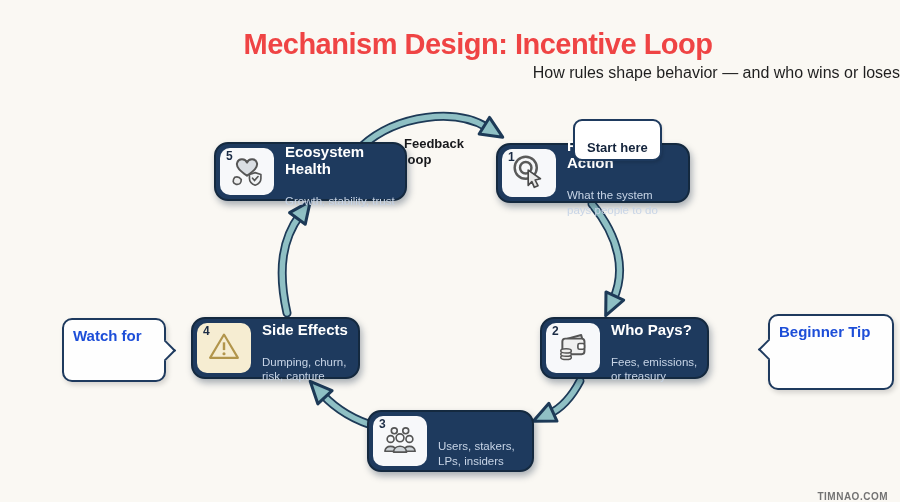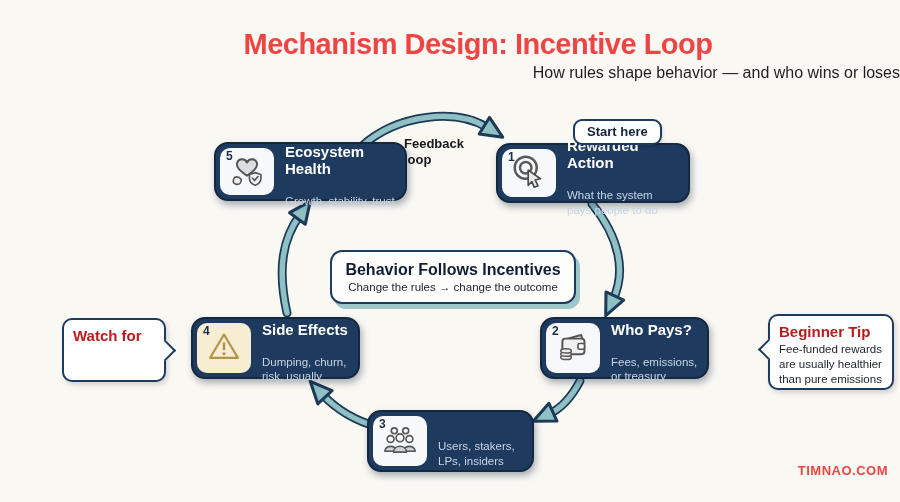--- a/index.html
+++ b/index.html
@@ -25,48 +25,48 @@
   .ntitle{color:#ffffff;font-weight:700;font-size:15px;line-height:1.15;}
   .nsub{color:#c7d4e6;font-size:11.5px;line-height:1.25;margin-top:17px;}
 
   .node1{left:496px;top:143px;width:194px;height:60px;}
   .node2{left:540px;top:317px;width:169px;height:62px;}
   .node3{left:367px;top:410px;width:167px;height:62px;}
   .node4{left:191px;top:317px;width:169px;height:62px;}
   .node5{left:214px;top:142px;width:193px;height:59px;}
 
   .start-here{position:absolute;left:573px;top:119px;z-index:3;background:#ffffff;
-        border:2px solid #1e3a5e;border-radius:9px;padding:3px 12px 4px;
+        border:2px solid #1e3a5e;border-radius:9px;padding:19px 12px 4px;
         font-size:13px;font-weight:700;color:#13233b;box-shadow:1px 2px 3px rgba(0,0,0,.12);}
 
   .center-box{position:absolute;left:330px;top:250px;width:246px;height:54px;z-index:2;
         background:#fdfdfc;border:2.5px solid #1e3a5e;border-radius:12px;
         box-shadow:4px 5px 0 #9ec7ca;display:flex;flex-direction:column;
         align-items:center;justify-content:center;box-sizing:border-box;}
   .cb-title{font-size:16px;font-weight:800;color:#101d33;}
   .cb-sub{font-size:11.5px;color:#20242b;margin-top:2px;}
 
   .callout{position:absolute;z-index:2;background:#fefefe;border:2.5px solid #1e3a5e;
         border-radius:10px;padding:7px 9px;box-sizing:border-box;
         box-shadow:2px 3px 5px rgba(0,0,0,.15);}
-  .co-title{font-size:15px;font-weight:800;color:#b91c1c;margin-bottom:2px;}
+  .co-title{font-size:15px;font-weight:800;color:#1d4ed8;margin-bottom:2px;}
   .co-body{font-size:11.5px;color:#22262e;line-height:1.3;}
   .watch-for{left:62px;top:318px;width:104px;height:64px;}
   .beginner-tip{left:768px;top:314px;width:126px;height:76px;}
   .pointer{position:absolute;width:13px;height:13px;background:#fefefe;}
   .pointer.right{right:-9px;top:23px;border-top:2.5px solid #1e3a5e;
         border-right:2.5px solid #1e3a5e;transform:rotate(45deg);}
   .pointer.left{left:-9px;top:26px;border-bottom:2.5px solid #1e3a5e;
         border-left:2.5px solid #1e3a5e;transform:rotate(45deg);}
 
   .feedback-label{position:absolute;left:404px;top:136px;width:76px;z-index:2;
         text-align:left;font-size:13px;font-weight:700;color:#17181b;line-height:1.25;}
 
-  .watermark{position:absolute;right:12px;bottom:24px;z-index:3;
-        font-size:13px;font-weight:800;color:#ef4444;letter-spacing:.5px;}
+  .watermark{position:absolute;right:12px;bottom:0;z-index:3;
+        font-size:10px;font-weight:800;color:#737373;letter-spacing:.5px;}
 </style>
 </head>
 <body>
 
 <div class="canvas">
 
   <div class="title">Mechanism Design: Incentive Loop</div>
   <div class="subtitle">How rules shape behavior — and who wins or loses</div>
 
   <svg class="arrows" width="900" height="502" viewBox="0 0 900 502">
@@ -161,21 +161,21 @@
       <span>
         <svg width="36" height="36" viewBox="0 0 44 44">
           <path d="M22 8 L39 36.5 L5 36.5 Z" fill="none" stroke="#b2954b" stroke-width="2.6" stroke-linejoin="round"></path>
           <line x1="22" y1="17.5" x2="22" y2="27" stroke="#b2954b" stroke-width="3"></line>
           <circle cx="22" cy="31.5" r="1.9" fill="#b2954b"></circle>
         </svg>
       </span>
     </div>
     <div class="ntext">
       <div class="ntitle">Side Effects</div>
-      <div class="nsub">Dumping, churn, risk, usually</div>
+      <div class="nsub">Dumping, churn, risk, capture</div>
     </div>
   </div>
 
   <div class="node node5">
     <div class="tile">
       <span class="num">5</span>
       <span>
         <svg width="36" height="36" viewBox="0 0 44 44">
           <path d="M22 13 C20 8 12 7 10 13 C8 18.5 14 23 22 29 C30 23 36 18.5 34 13 C32 7 24 8 22 13 Z" fill="#dadee3" stroke="#555" stroke-width="2.4" stroke-linejoin="round"></path>
           <path d="M7 31 q-4.5 6 1.5 8.5 q6.5 1 6.5 -6 q-3.5 -4.5 -8 -2.5 z" fill="#ececec" stroke="#555" stroke-width="2"></path>
@@ -183,31 +183,26 @@
           <path d="M28.8 32 l2.4 2.8 4.3 -4.8" fill="none" stroke="#555" stroke-width="2" stroke-linecap="round"></path>
         </svg>
       </span>
     </div>
     <div class="ntext">
       <div class="ntitle">Ecosystem Health</div>
       <div class="nsub">Growth, stability, trust</div>
     </div>
   </div>
 
-  <div class="center-box">
-    <div class="cb-title">Behavior Follows Incentives</div>
-    <div class="cb-sub">Change the rules → change the outcome</div>
-  </div>
 
   <div class="callout watch-for">
     <div class="co-title">Watch for</div>
     <div class="pointer right"></div>
   </div>
 
   <div class="callout beginner-tip">
     <div class="co-title">Beginner Tip</div>
-    <div class="co-body">Fee-funded rewards are usually healthier than pure emissions</div>
     <div class="pointer left"></div>
   </div>
 
   <div class="watermark">TIMNAO.COM</div>
 
 </div>
 
 </body></html>

